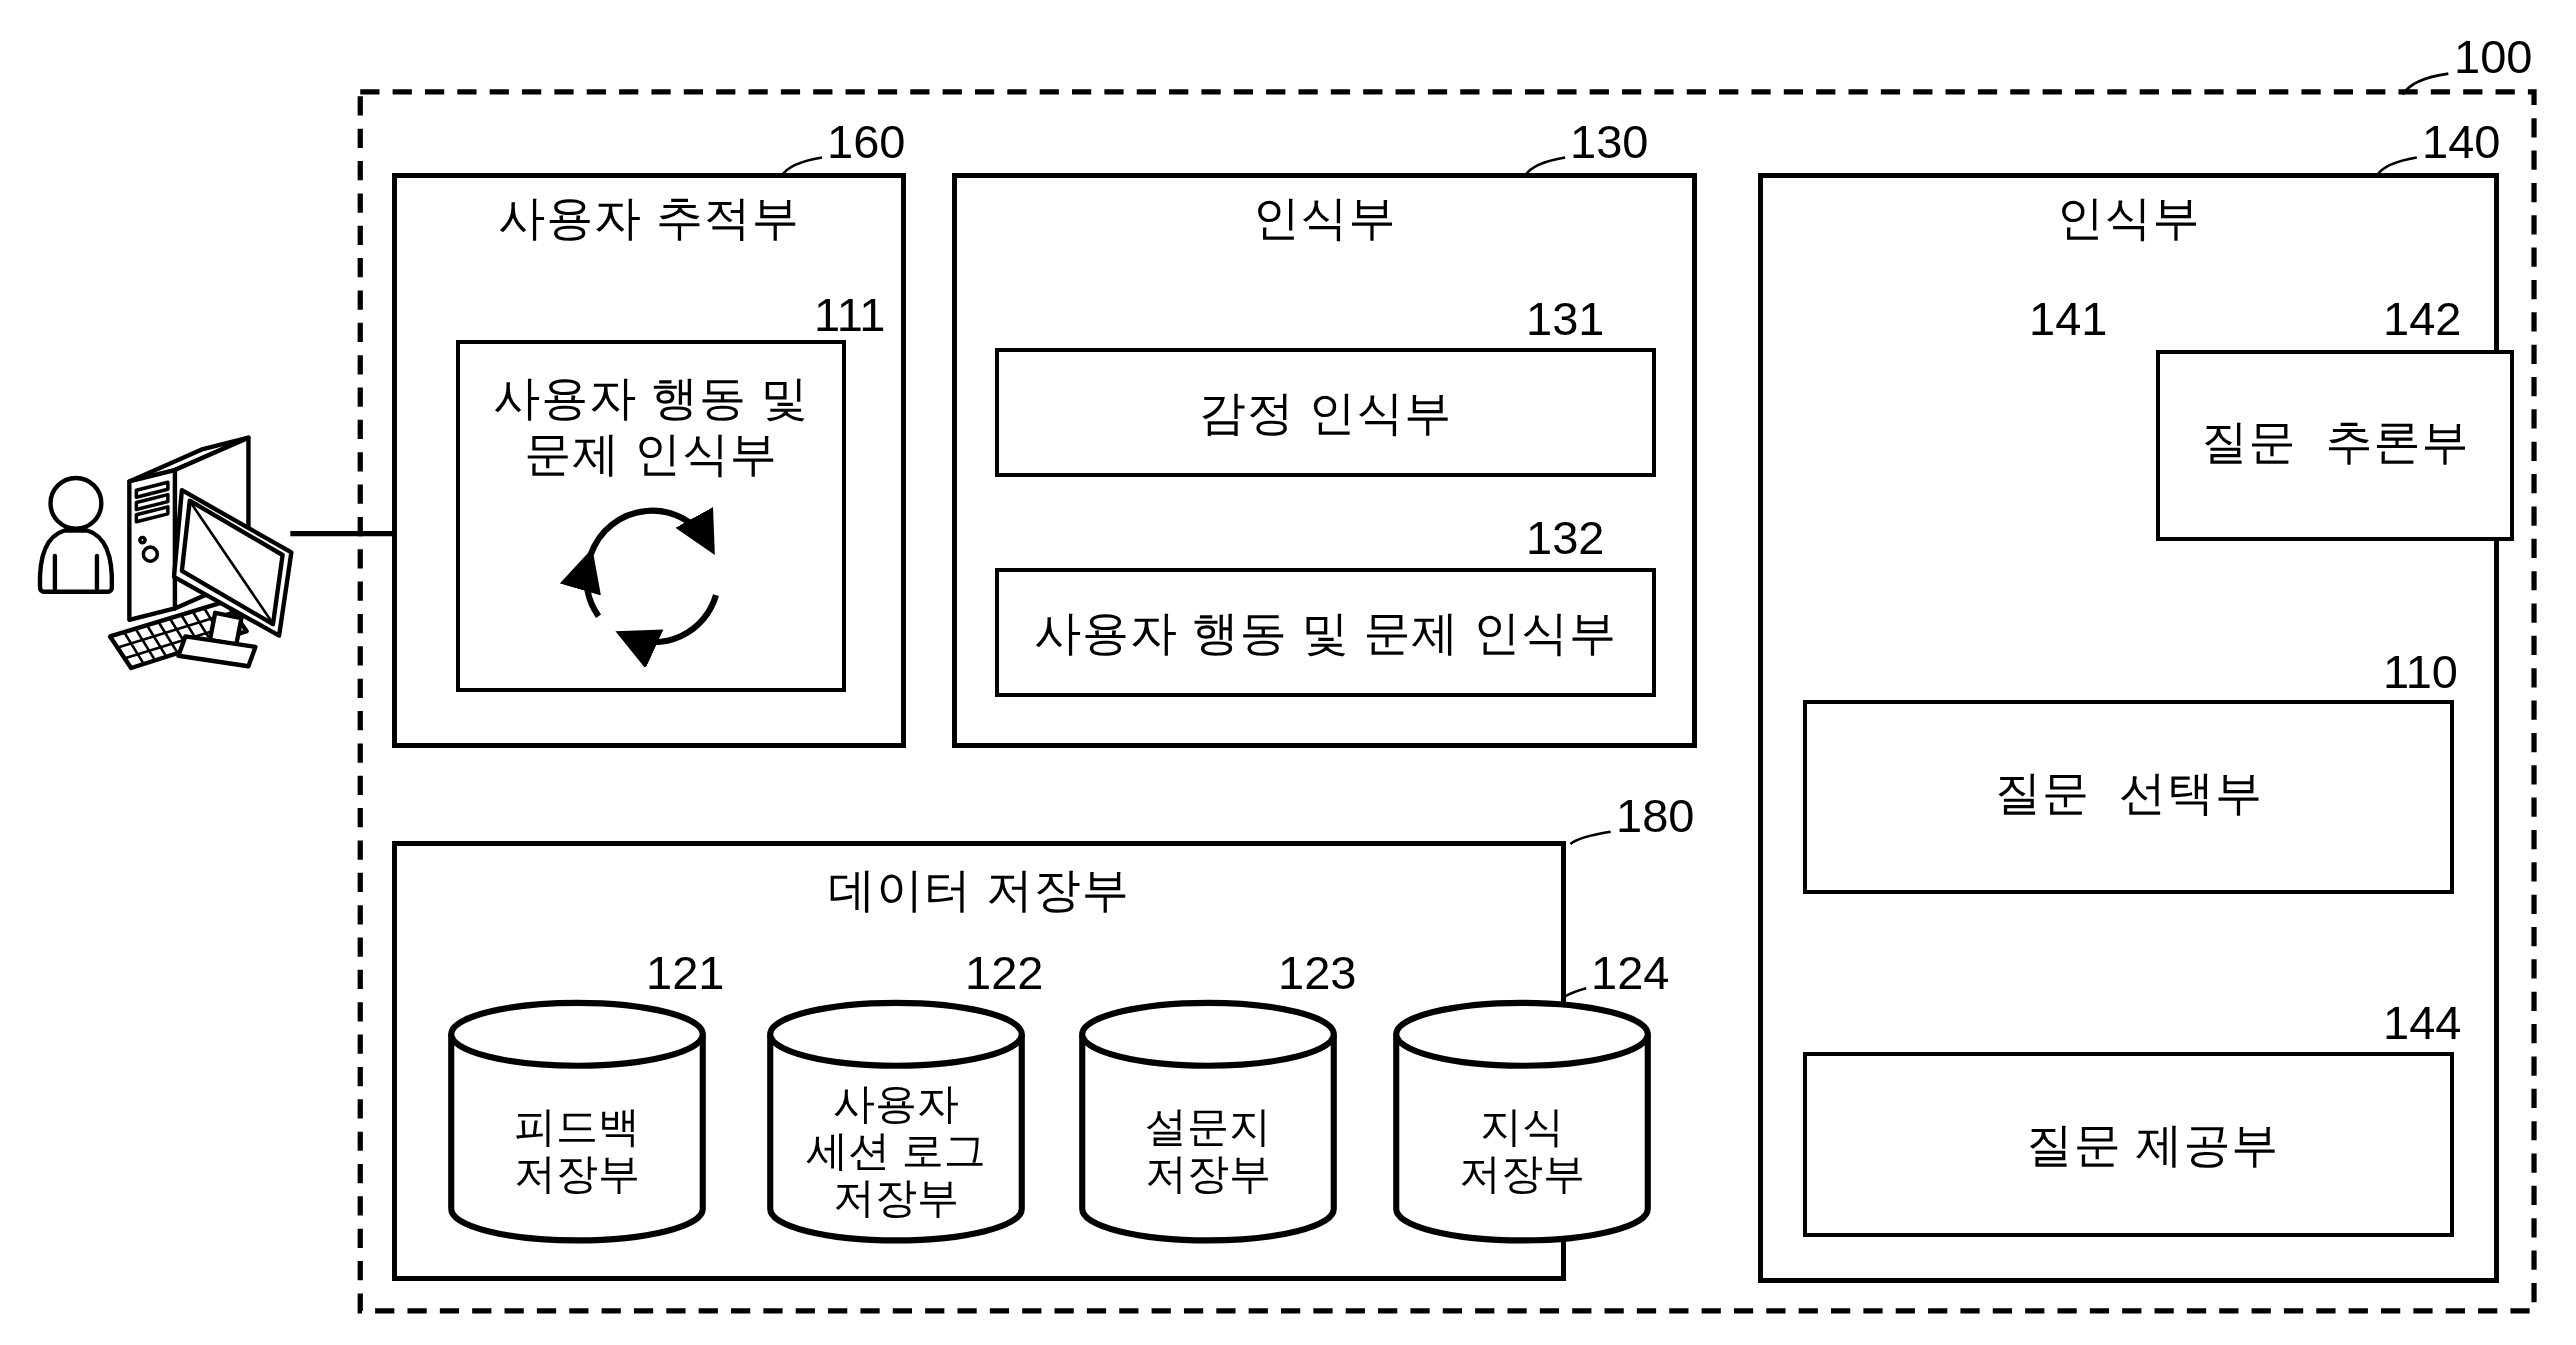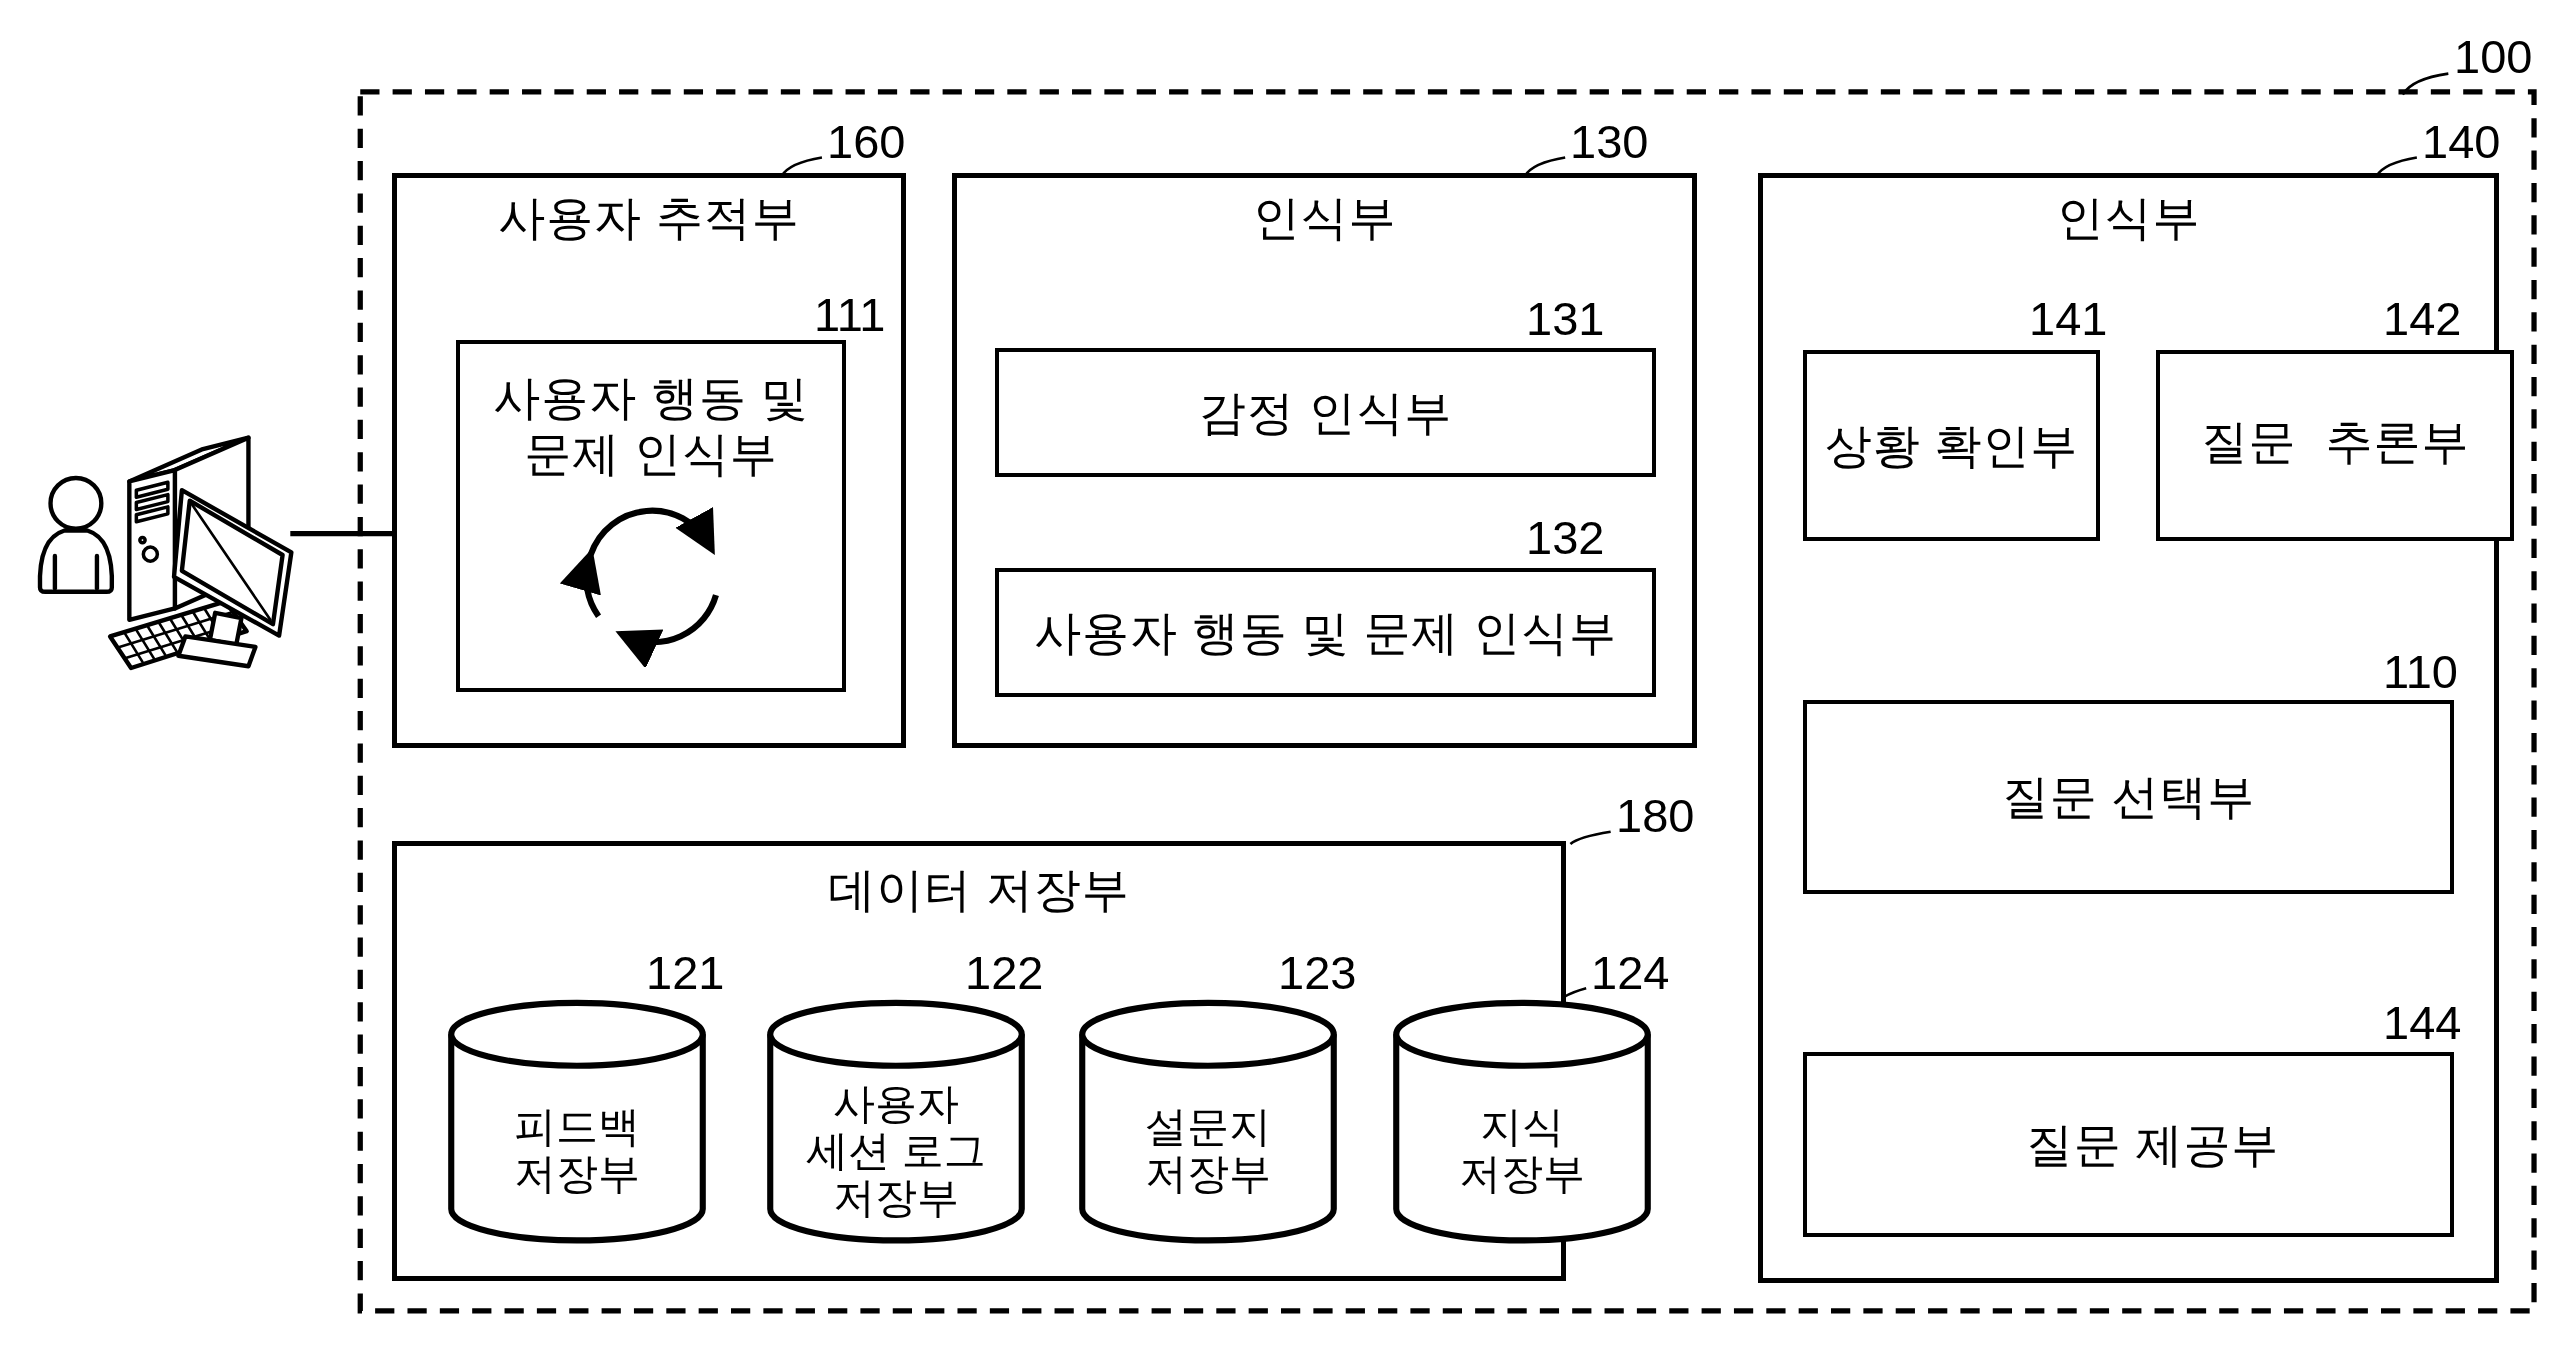--- a/index.html
+++ b/index.html
@@ -154,27 +154,24 @@
   <div class="box inner centered" style="left:995px;top:348px;width:661px;height:129px;">
     <div class="center-text">감정 인식부</div>
   </div>
   <div class="box inner centered" style="left:995px;top:568px;width:661px;height:129px;">
     <div class="center-text">사용자 행동 및 문제 인식부</div>
   </div>
 
   <div class="box" style="left:1758px;top:173px;width:741px;height:1110px;">
     <div class="box-title">인식부</div>
   </div>
-  <div class="box inner centered" style="left:1803px;top:350px;width:297px;height:191px;">
-    <div class="center-text">상황 확인부</div>
-  </div>
   <div class="box inner centered" style="left:2156px;top:350px;width:358px;height:191px;font-family:Liberation Mono, monospace;">
     <div class="center-text">질문 추론부</div>
   </div>
-  <div class="box inner centered" style="left:1803px;top:700px;width:651px;height:194px;">
+  <div class="box inner centered" style="left:1803px;top:700px;width:651px;height:194px;font-family:Liberation Mono, monospace;">
     <div class="center-text">질문 선택부</div>
   </div>
   <div class="box inner centered" style="left:1803px;top:1052px;width:651px;height:185px;padding-left:48px;">
     <div class="center-text">질문 제공부</div>
   </div>
 
   <div class="box" style="left:392px;top:841px;width:1174px;height:440px;">
     <div class="box-title" style="top:15.7px;">데이터 저장부</div>
   </div>
 

